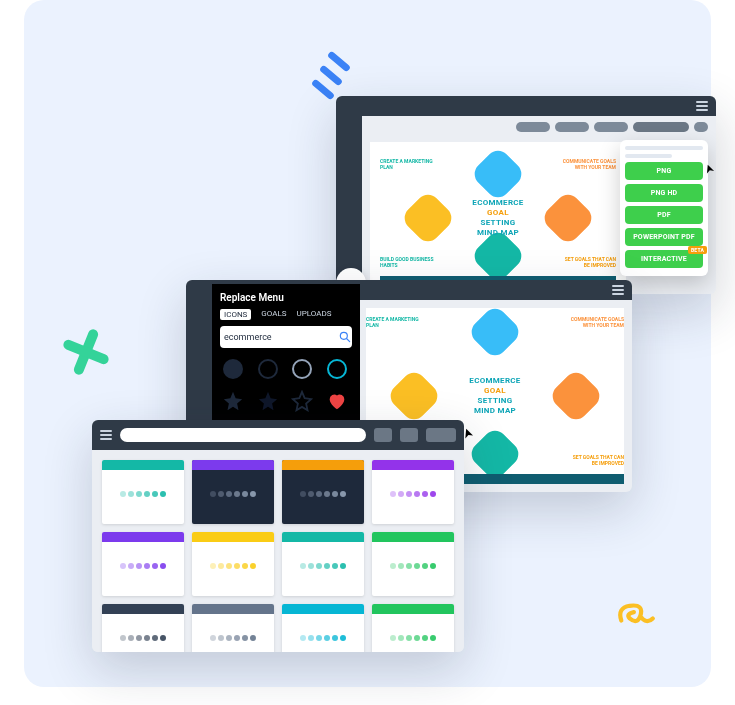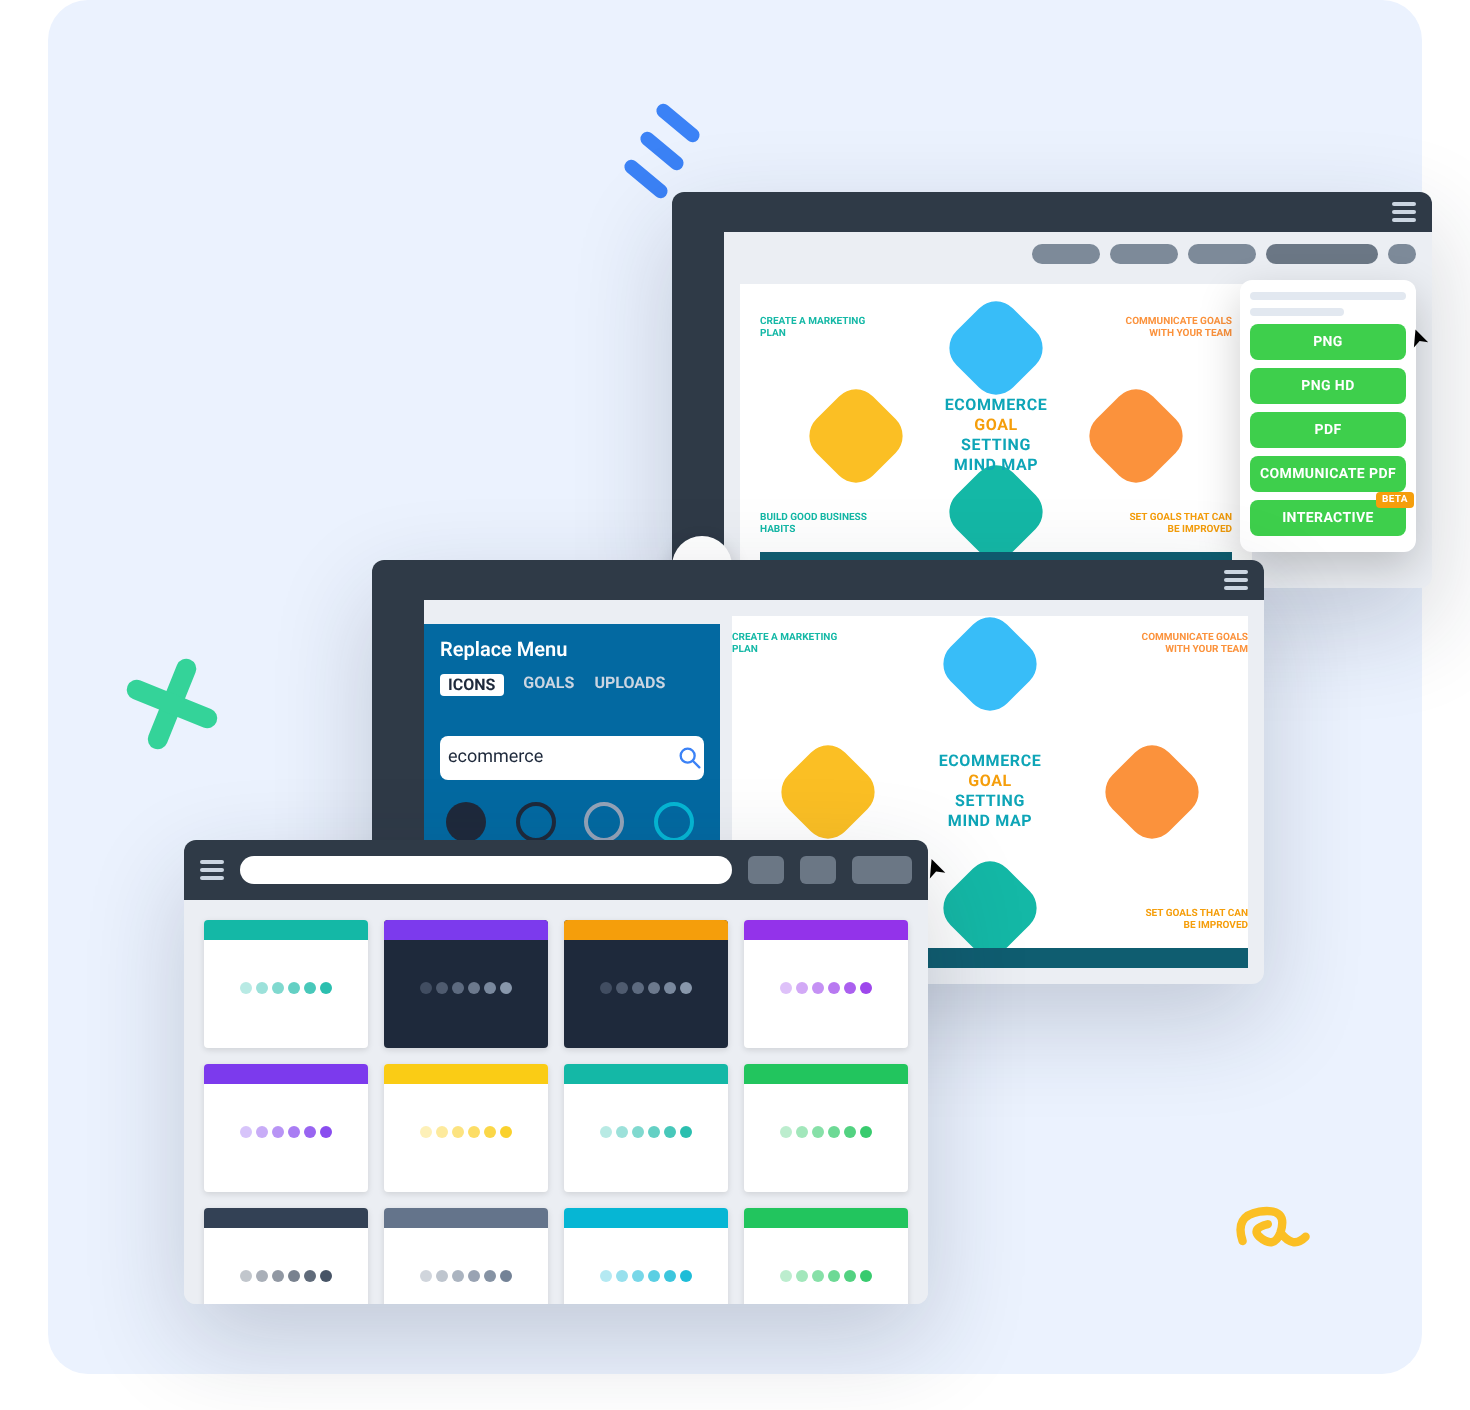--- a/index.html
+++ b/index.html
@@ -52,23 +52,23 @@
 .dlmenu .line{height:4px;background:#e2e8f0;border-radius:2px;margin-bottom:4px}
 .dlbtn{display:block;width:100%;height:18px;margin-top:4px;border:none;border-radius:4px;background:#3ecf4c;color:#fff;font-size:7px;font-weight:700;letter-spacing:.2px;cursor:pointer;position:relative}
 .dlbtn.beta:after{content:"BETA";position:absolute;right:-4px;top:-4px;background:#f59e0b;color:#fff;font-size:5px;padding:1px 3px;border-radius:2px}
 .cursor1{position:absolute;right:2px;top:66px;font-size:12px;color:#000;pointer-events:none}
 .dl-circle{position:absolute;left:312px;top:268px;width:30px;height:30px;border-radius:50%;background:#fff;box-shadow:0 4px 10px rgba(0,0,0,.2);display:flex;align-items:center;justify-content:center}
 .dl-circle svg{width:16px;height:16px}
 
 
 .win-mid{left:162px;top:280px;width:446px;height:212px}
 .win-mid .sidebar{position:absolute;left:0;top:20px;width:26px;height:192px;background:#2f3a47}
-.replace{position:absolute;left:26px;top:32px;width:148px;height:192px;background:#0369a1;color:#fff;padding:8px 8px}
+.replace{position:absolute;left:26px;top:4px;width:148px;height:192px;background:#000000;color:#fff;padding:8px 8px}
 .replace-title{font-size:10px;font-weight:600;margin-bottom:6px}
-.tabs{display:flex;gap:10px;font-size:8px;font-weight:700;margin-bottom:20px}
+.tabs{display:flex;gap:10px;font-size:8px;font-weight:400;margin-bottom:6px}
 .tab{color:#cbd5e1;cursor:pointer}
 .tab.active{color:#fff;background:#fff;color:#1e293b;padding:1px 4px;border-radius:2px}
 .search{display:flex;align-items:center;background:#fff;border-radius:4px;padding:0 4px;height:22px}
 .search input{flex:1;border:none;outline:none;font-size:9px;color:#1e293b;background:transparent}
 .search .sicon{width:16px;height:16px;display:flex;align-items:center;justify-content:center;color:#3b82f6}
 .icongrid{display:grid;grid-template-columns:repeat(4,1fr);gap:6px;margin-top:8px}
 .ic{width:26px;height:26px;display:flex;align-items:center;justify-content:center}
 .win-mid .canvas2{position:absolute;left:180px;top:28px;right:8px;bottom:8px;background:#fff}
 
 
@@ -138,21 +138,21 @@
         <div class="mm-label lab-br" style="text-align:right">SET GOALS THAT CAN BE IMPROVED</div>
         <div class="mm-foot"></div>
       </div>
     </div>
     <div class="dlmenu">
       <div class="line"></div>
       <div class="line" style="width:60%"></div>
       <button class="dlbtn">PNG</button>
       <button class="dlbtn">PNG HD</button>
       <button class="dlbtn">PDF</button>
-      <button class="dlbtn">COMMUNICATE PDF</button>
+      <button class="dlbtn">POWERPOINT PDF</button>
       <button class="dlbtn beta">INTERACTIVE</button>
     </div>
     <span class="cursor1" style="transform: rotate(250deg); display: inline-block;">➤</span>
   </div>
 
   <div class="dl-circle">
     <svg viewBox="0 0 24 24">
         <path fill="#2563eb" d="M12 3v10.6l3.3-3.3 1.4 1.4L12 16.4 7.3 11.7l1.4-1.4L12 13.6V3h0zM5 18h14v2H5z"></path>
       </svg>
   </div>

